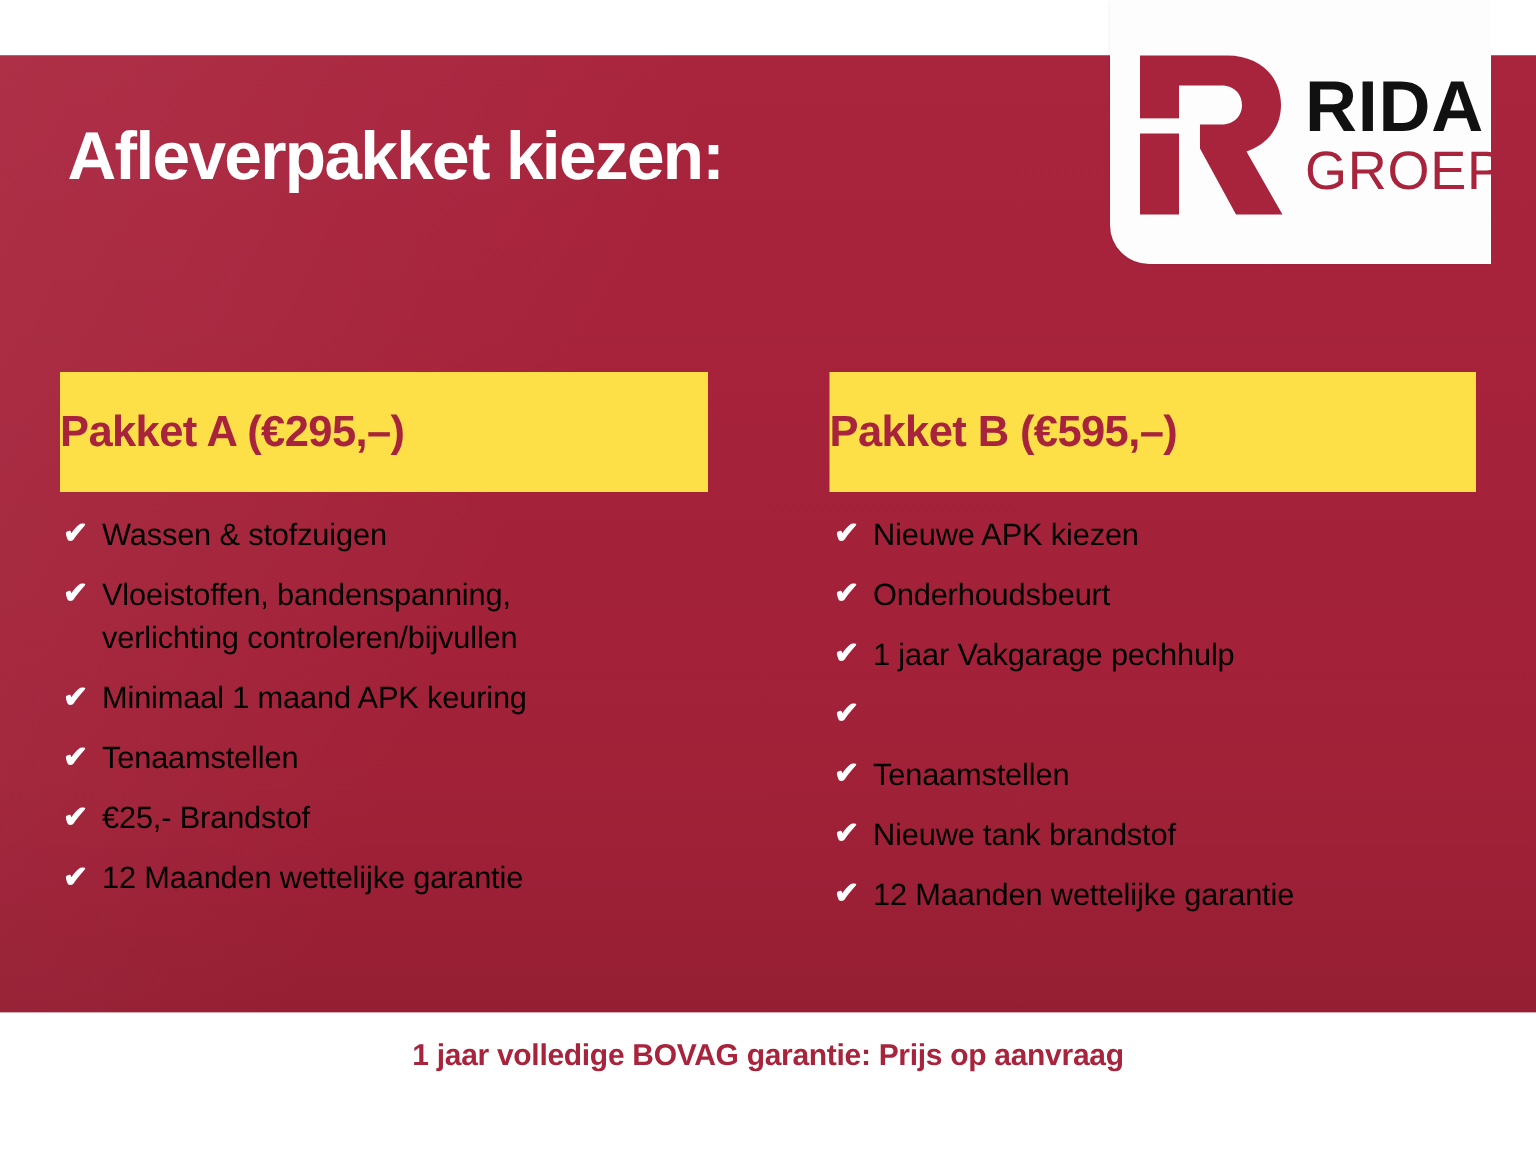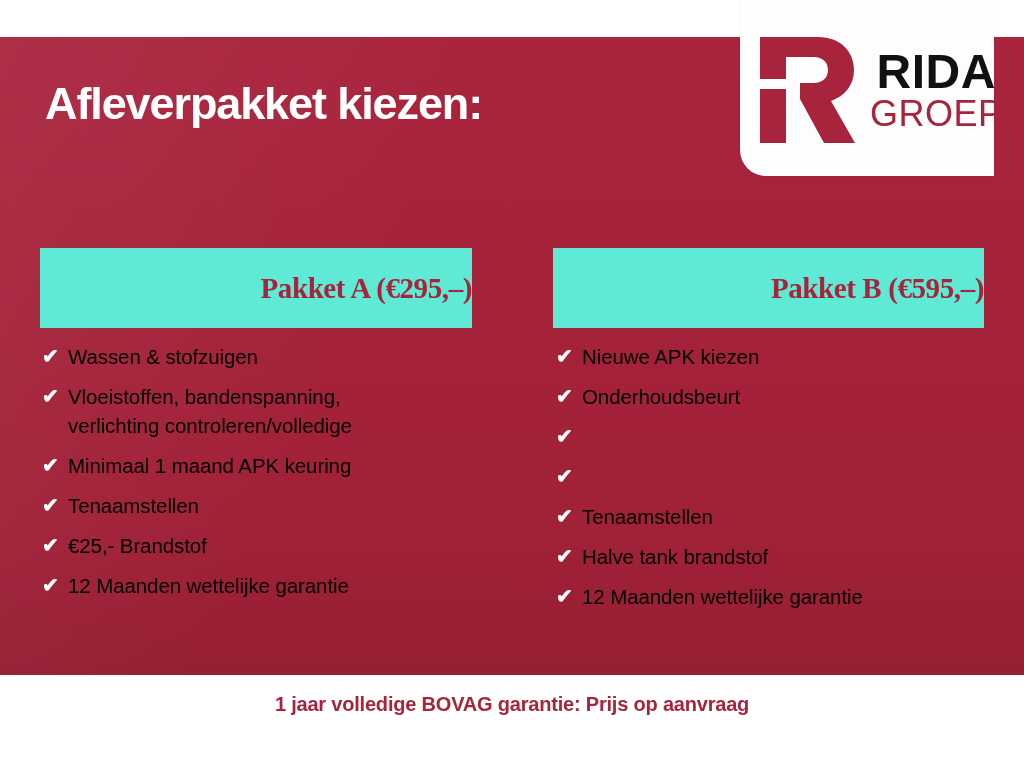--- a/index.html
+++ b/index.html
@@ -45,21 +45,20 @@
 
   
   .logo-panel {
     position:absolute;
     left:740px; top:0;
     width:254px; height:176px;
     background:#fdfdfd;
     border-bottom-left-radius:26px;
     box-shadow:-1px 1px 0 rgba(0,0,0,0.03);
     overflow:hidden;
-    text-align:center;
   }
   .logo-inner {
     position:absolute;
     left:14px; top:30px;
     width:264px; height:120px;
     display:flex;
     align-items:center;
     gap:12px;
   }
   .logo-mark { width:104px; height:118px; flex:0 0 auto; }
@@ -70,25 +69,24 @@
   }
   .logo-groep {
     font-size:36px; font-weight:normal; color:#a7243c;
     letter-spacing:0.5px; margin-top:2px;
   }
 
   
   .pkg-card {
     position:absolute;
     top:248px; height:80px;
-    background:#5eead4;
+    background:#fde047;
     display:flex;
     align-items:center;
-    justify-content:flex-end;
-    font-family:Liberation Serif, serif;
+    justify-content:flex-start;
   }
   .pkg-card.col-a { left:40px;  width:432px; }
   .pkg-card.col-b { left:553px; width:431px; }
   .pkg-title {
     color:#a7243c;
     font-size:29px;
     font-weight:bold;
     letter-spacing:-0.4px;
     white-space:nowrap;
   }
@@ -177,21 +175,21 @@
     <span class="pkg-title">Pakket B (€595,–)</span>
   </div>
 
   <div class="feature-list col-a" id="list-a">
       <div class="feature-item">
         <span class="check">✔</span>
         <span class="feature-text"><span>Wassen &amp; stofzuigen</span></span>
       </div>
       <div class="feature-item">
         <span class="check">✔</span>
-        <span class="feature-text"><span>Vloeistoffen, bandenspanning,</span><span class="wrap2">verlichting controleren/volledige</span></span>
+        <span class="feature-text"><span>Vloeistoffen, bandenspanning,</span><span class="wrap2">verlichting controleren/bijvullen</span></span>
       </div>
       <div class="feature-item">
         <span class="check">✔</span>
         <span class="feature-text"><span>Minimaal 1 maand APK keuring</span></span>
       </div>
       <div class="feature-item">
         <span class="check">✔</span>
         <span class="feature-text"><span>Tenaamstellen</span></span>
       </div>
       <div class="feature-item">
@@ -208,31 +206,32 @@
       <div class="feature-item">
         <span class="check">✔</span>
         <span class="feature-text"><span>Nieuwe APK kiezen</span></span>
       </div>
       <div class="feature-item">
         <span class="check">✔</span>
         <span class="feature-text"><span>Onderhoudsbeurt</span></span>
       </div>
       <div class="feature-item">
         <span class="check">✔</span>
+        <span class="feature-text"><span>1 jaar Vakgarage pechhulp</span></span>
       </div>
       <div class="feature-item">
         <span class="check">✔</span>
       </div>
       <div class="feature-item">
         <span class="check">✔</span>
         <span class="feature-text"><span>Tenaamstellen</span></span>
       </div>
       <div class="feature-item">
         <span class="check">✔</span>
-        <span class="feature-text"><span>Halve tank brandstof</span></span>
+        <span class="feature-text"><span>Nieuwe tank brandstof</span></span>
       </div>
       <div class="feature-item">
         <span class="check">✔</span>
         <span class="feature-text"><span>12 Maanden wettelijke garantie</span></span>
       </div>
     </div>
 
   <div class="footer">
     <span class="footer-text">1 jaar volledige BOVAG garantie: Prijs op aanvraag</span>
   </div>

